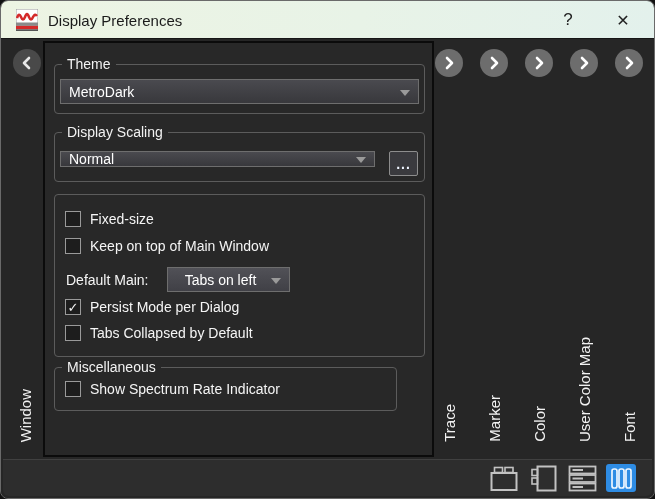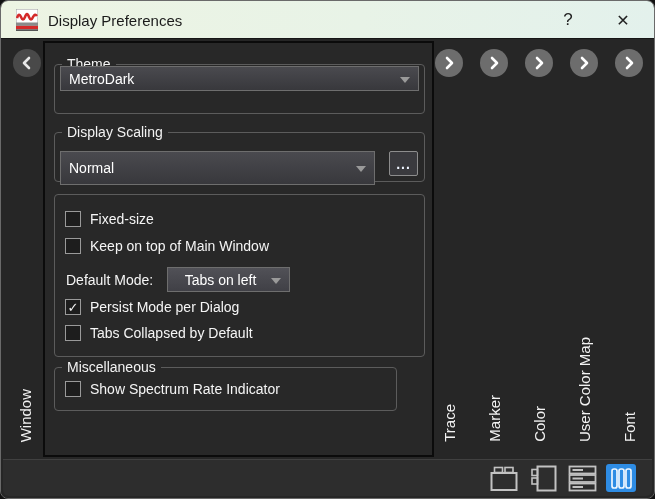--- a/index.html
+++ b/index.html
@@ -169,48 +169,48 @@
     <div class="vtab" style="left:440px; bottom:56px;">Trace</div>
     <div class="vtab" style="left:485px; bottom:56px;">Marker</div>
     <div class="vtab" style="left:530px; bottom:56px;">Color</div>
     <div class="vtab" style="left:575px; bottom:56px;">User Color Map</div>
     <div class="vtab" style="left:620px; bottom:56px;">Font</div>
 
     <div class="panel">
 
       <div class="group" style="left:9px; top:9px; width:371px; height:50px;">
         <div class="group-label">Theme</div>
-        <div class="combo" style="left:5px; top:1px; width:359px; height:25px;">
+        <div class="combo" style="left:5px; top:14px; width:359px; height:25px;">
           <span>MetroDark</span>
           <span class="arrow"></span>
         </div>
       </div>
 
       <div class="group" style="left:9px; top:77px; width:371px; height:50px;">
         <div class="group-label">Display Scaling</div>
-        <div class="combo" style="left:5px; top:18px; width:315px; height:34px;">
+        <div class="combo" style="left:5px; top:18px; width:315px; height:16px;">
           <span>Normal</span>
           <span class="arrow"></span>
         </div>
         <div class="dots-btn" style="left:334px; top:18px; width:29px; height:25px;">...</div>
       </div>
 
       <div class="group" style="left:9px; top:139px; width:371px; height:163px;">
 
         <div class="chk-row" style="left:10px; top:43px;">
           <div class="checkbox"></div>
           <div class="chk-label">Keep on top of Main Window</div>
         </div>
 
         <div class="chk-row" style="left:10px; top:16px;">
           <div class="checkbox"></div>
           <div class="chk-label">Fixed-size</div>
         </div>
 
-        <div class="inline-label" style="left:11px; top:77px;">Default Mode:</div>
+        <div class="inline-label" style="left:11px; top:77px;">Default Main:</div>
         <div class="combo combo-small" style="left:112px; top:72px; width:123px; height:25px;">
           <span>Tabs on left</span>
           <span class="arrow"></span>
         </div>
 
         <div class="chk-row" style="left:10px; top:104px;">
           <div class="checkbox">✓</div>
           <div class="chk-label">Persist Mode per Dialog</div>
         </div>
 

